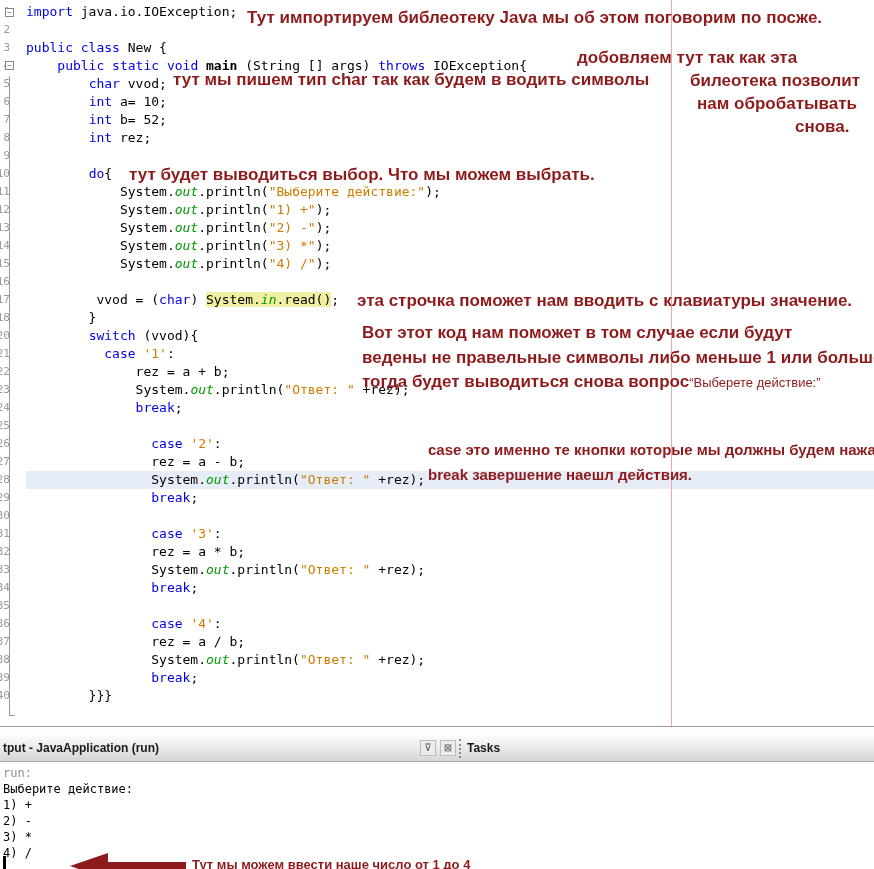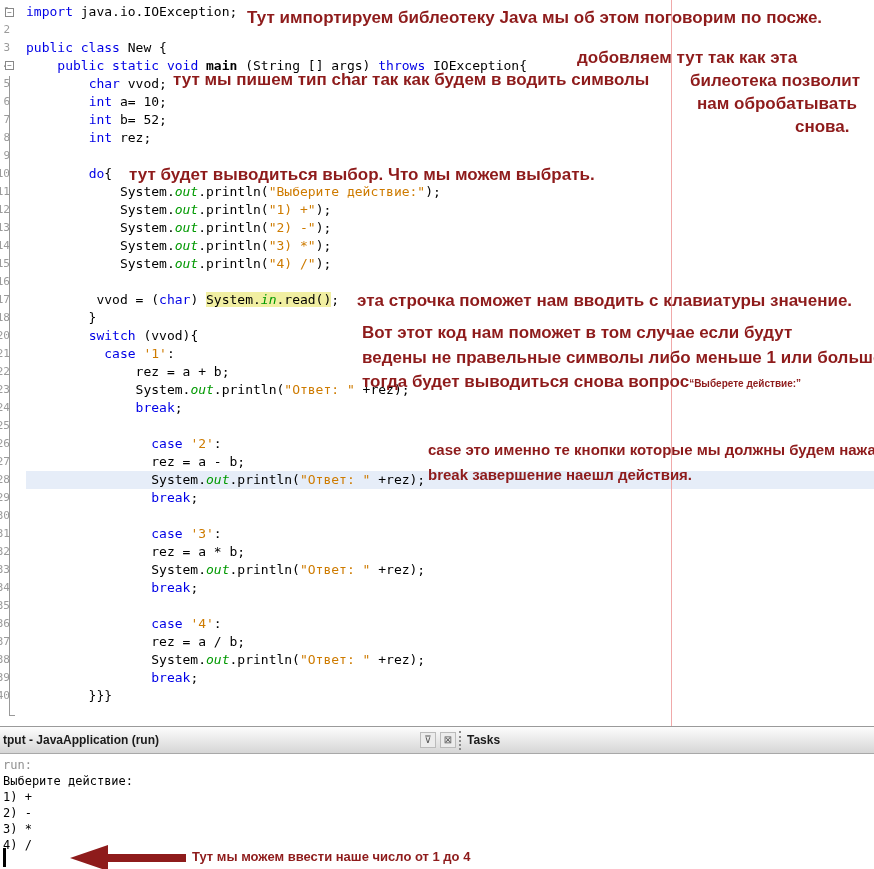--- a/index.html
+++ b/index.html
@@ -27,26 +27,26 @@
   .hl{background:var(--occurrence);}
   .margin-guide{position:absolute;left:671px;top:0;width:1px;height:726px;background:var(--margin-line);z-index:1;}
   .fold-box{position:absolute;left:5px;width:9px;height:9px;border:1px solid #888;background:#fff;z-index:2;
             font-size:8px;line-height:7px;text-align:center;color:#555;}
   .fold-line{position:absolute;left:9px;top:76px;width:6px;height:640px;
              border-left:1px solid #999;border-bottom:1px solid #999;z-index:0;}
 
   
   .anno{position:absolute;color:var(--annotation);font-weight:bold;z-index:3;white-space:nowrap;}
   .f17{font-size:17px;} .f15{font-size:15px;} .f13{font-size:13px;}
-  .anno .small-quote{font-size:10px;font-weight:bold;}
+  .anno .small-quote{font-size:13px;font-weight:normal;}
 
   
   .output-panel{position:absolute;left:0;top:726px;width:874px;height:143px;border-top:1px solid #9a9a9a;}
   .panel-titlebar{position:relative;height:27px;background:linear-gradient(#fdfdfd,#d6d6d6);
-                  border-bottom:1px solid #a8a8a8;}
+                  border-bottom:1px solid #a8a8a8;margin-top:8px;}
   .panel-title{position:absolute;left:3px;top:6px;font-size:12px;font-weight:bold;color:#1a1a1a;}
   .tb-icon{position:absolute;top:5px;width:16px;height:16px;border:1px solid #bbb;background:#ececec;
            color:#555;font-size:10px;line-height:14px;text-align:center;}
   .tb-sep{position:absolute;left:459px;top:4px;height:19px;border-left:2px dotted #8a8a8a;}
   .tasks-label{position:absolute;left:467px;top:6px;font-size:12px;font-weight:bold;color:#1a1a1a;}
   .console{position:relative;width:100%;height:129px;background:#fff;overflow:hidden;}
   .console-lines{position:absolute;left:3px;top:3px;}
   .conline{font-family:"DejaVu Sans Mono",monospace;font-size:12px;line-height:16px;color:#000;white-space:pre;}
   .conline.dim{color:#909090;}
   .text-caret{position:absolute;left:3px;top:94px;width:3px;height:19px;background:#000;}

